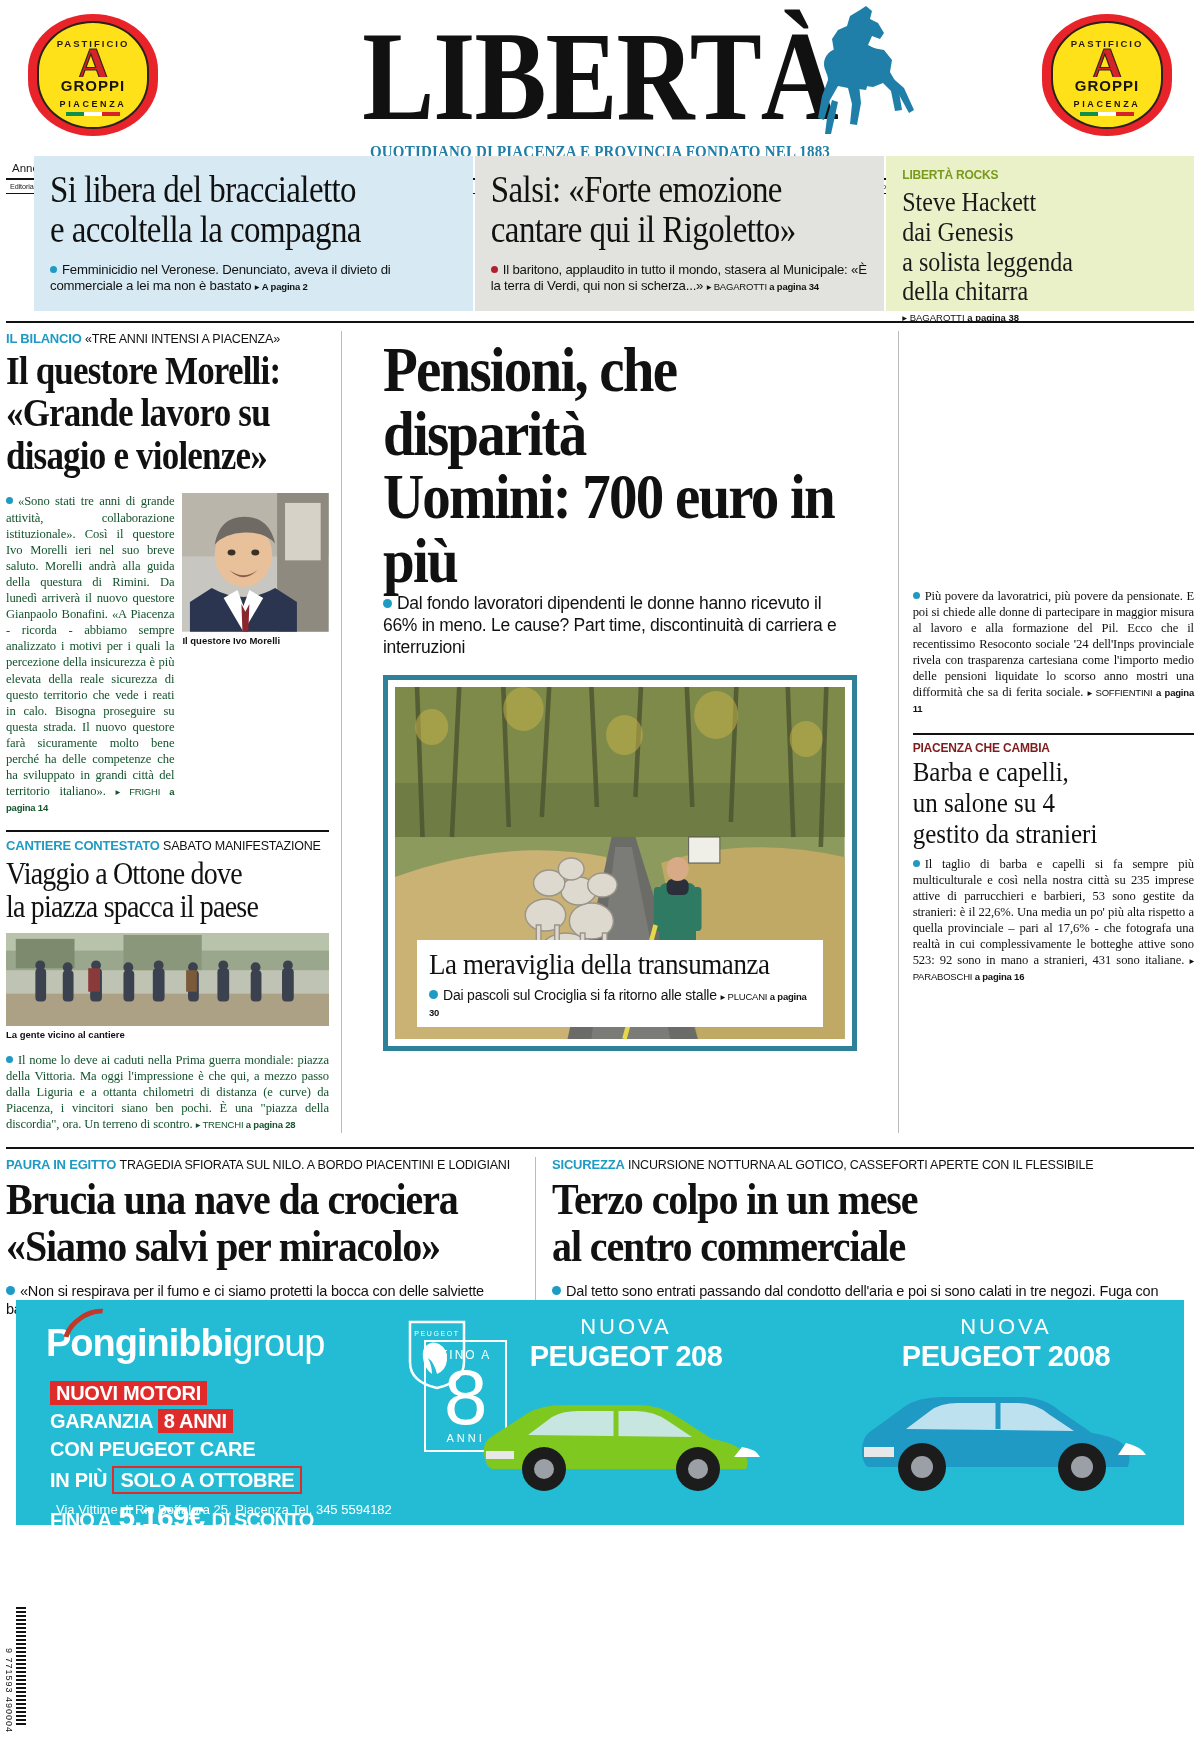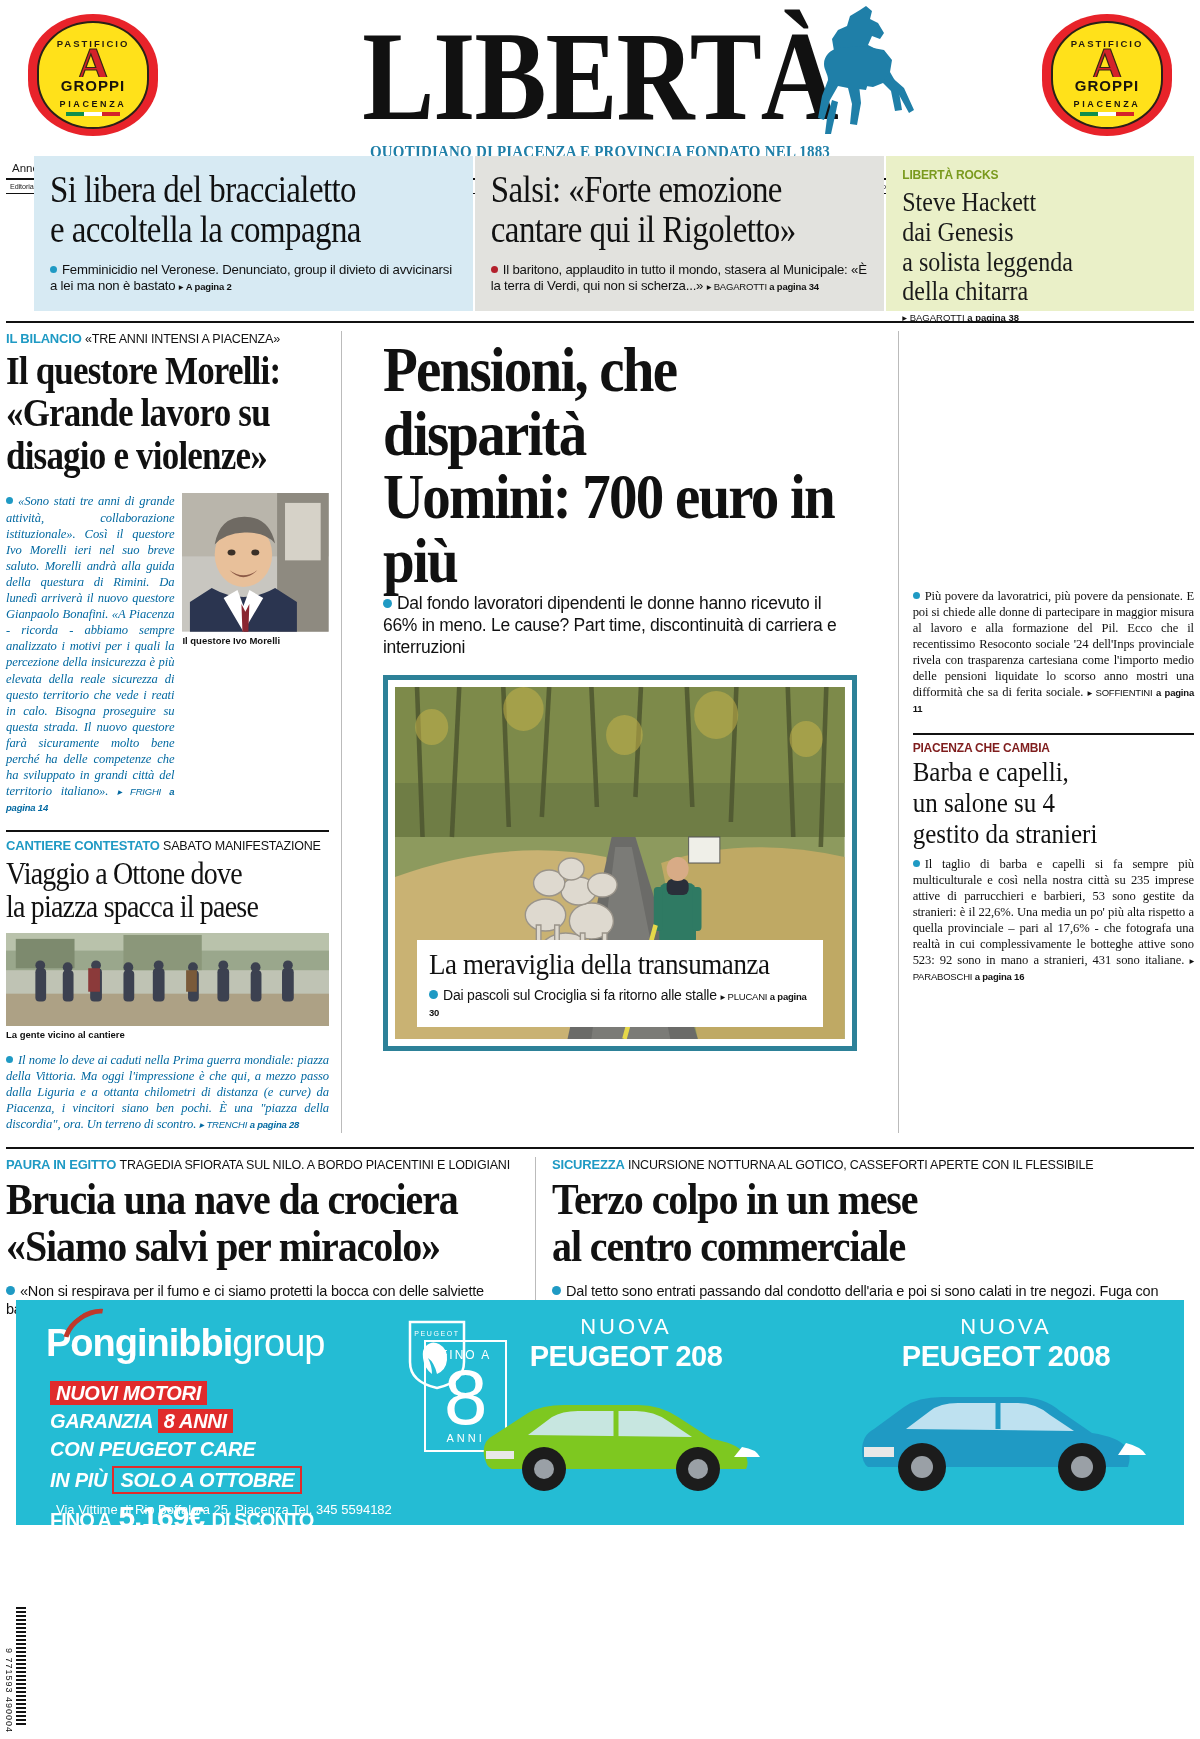--- a/index.html
+++ b/index.html
@@ -151,23 +151,22 @@
   .kicker b { color: #1f9ac4; font-weight: 700; }
   .kicker .sm { font-size: 12.5px; }
 
   h1.lead {
     font-family: "Liberation Serif", serif; font-weight: 700;
     font-size: 35px; line-height: 1.08; letter-spacing: -0.8px; color: #111;
     transform: scaleY(1.12); transform-origin: left top;
   }
   .body-text {
     font-family: "Liberation Serif", serif;
-    font-size: 12.6px; line-height: 1.28; text-align: justify; color: #0369a1;
+    font-size: 12.6px; line-height: 1.28; text-align: justify; color: #14532d;
     letter-spacing: -0.1px;
-    font-style: italic;
   }
   .morelli-block { display: flex; gap: 8px; margin-top: 30px; }
   .morelli-text { width: 170px; }
   .morelli-photo-wrap { width: 148px; }
   .photo {
     width: 100%; display: block; border: 0;
   }
   .photo-caption {
     font-family: "Liberation Sans", sans-serif; font-size: 9.5px; font-weight: 700;
     margin-top: 3px; color: #111;
@@ -238,21 +237,21 @@
   
   .ad { position: absolute; left: 16px; top: 1300px; width: 1168px; height: 225px;
         background: #24bcd4; overflow: hidden; }
   .brand { position: absolute; left: 30px; top: 22px; }
   .brand-txt { font-family: "Liberation Sans", sans-serif; font-size: 38px; color: #fff; letter-spacing: -1px;}
   .brand-txt b { font-weight: 700; }
   .brand-arc { position: absolute; left: 14px; top: -10px; width: 64px; height: 46px;
      border: 5px solid #c0392b; border-radius: 50%; border-color: #c0392b transparent transparent transparent;
      transform: rotate(-35deg); }
   .promo { position: absolute; left: 34px; top: 82px; }
-  .promo-line { font-family: "Liberation Sans", sans-serif; font-weight: 700; font-size: 20px; color: #fff; margin-bottom: 5px; letter-spacing: -0.3px; font-style: italic;}
+  .promo-line { font-family: "Liberation Sans", sans-serif; font-weight: 700; font-size: 20px; color: #fff; margin-bottom: 5px; letter-spacing: -0.3px;}
   .hl-red { background: #e02b2b; padding: 1px 6px; }
   .box-red { border: 2px solid #e02b2b; color:#fff; padding: 1px 6px; }
   .promo-big { font-family: "Liberation Sans", sans-serif; font-weight: 700; font-size: 30px; color: #fff; letter-spacing: -1px;}
   .addr { position: absolute; left: 40px; bottom: 8px; font-family: "Liberation Sans", sans-serif;
           font-size: 13px; color: #fff; }
   .ad-models { position: absolute; right: 18px; top: 14px; width: 700px; display:flex; gap: 60px; }
   .model { text-align: center; }
   .model .nu { font-family: "Liberation Sans", sans-serif; font-size: 22px; color: #fff; letter-spacing: 3px; }
   .model .nm { font-family: "Liberation Sans", sans-serif; font-weight: 700; font-size: 29px; color: #fff; letter-spacing: -0.5px; }
   .fino { position: absolute; left: 408px; top: 40px; text-align: center; color: #fff;
@@ -327,21 +326,21 @@
   </div>
 
   <div class="teasers">
 
     <div class="teaser blue">
       <h2>
         <span>Si libera del braccialetto</span><br>
         <span>e accoltella la compagna</span>
       </h2>
       <div class="deck">
-        <span class="bullet"></span><span>Femminicidio nel Veronese. Denunciato, group il divieto di avvicinarsi a lei ma non è bastato</span>
+        <span class="bullet"></span><span>Femminicidio nel Veronese. Denunciato, aveva il divieto di commerciale a lei ma non è bastato</span>
         <span class="ref">▸ <b>A pagina 2</b></span>
       </div>
     </div>
 
     <div class="teaser grey">
       <h2>
         <span>Salsi: «Forte emozione</span><br>
         <span>cantare qui il Rigoletto»</span>
       </h2>
       <div class="deck">

